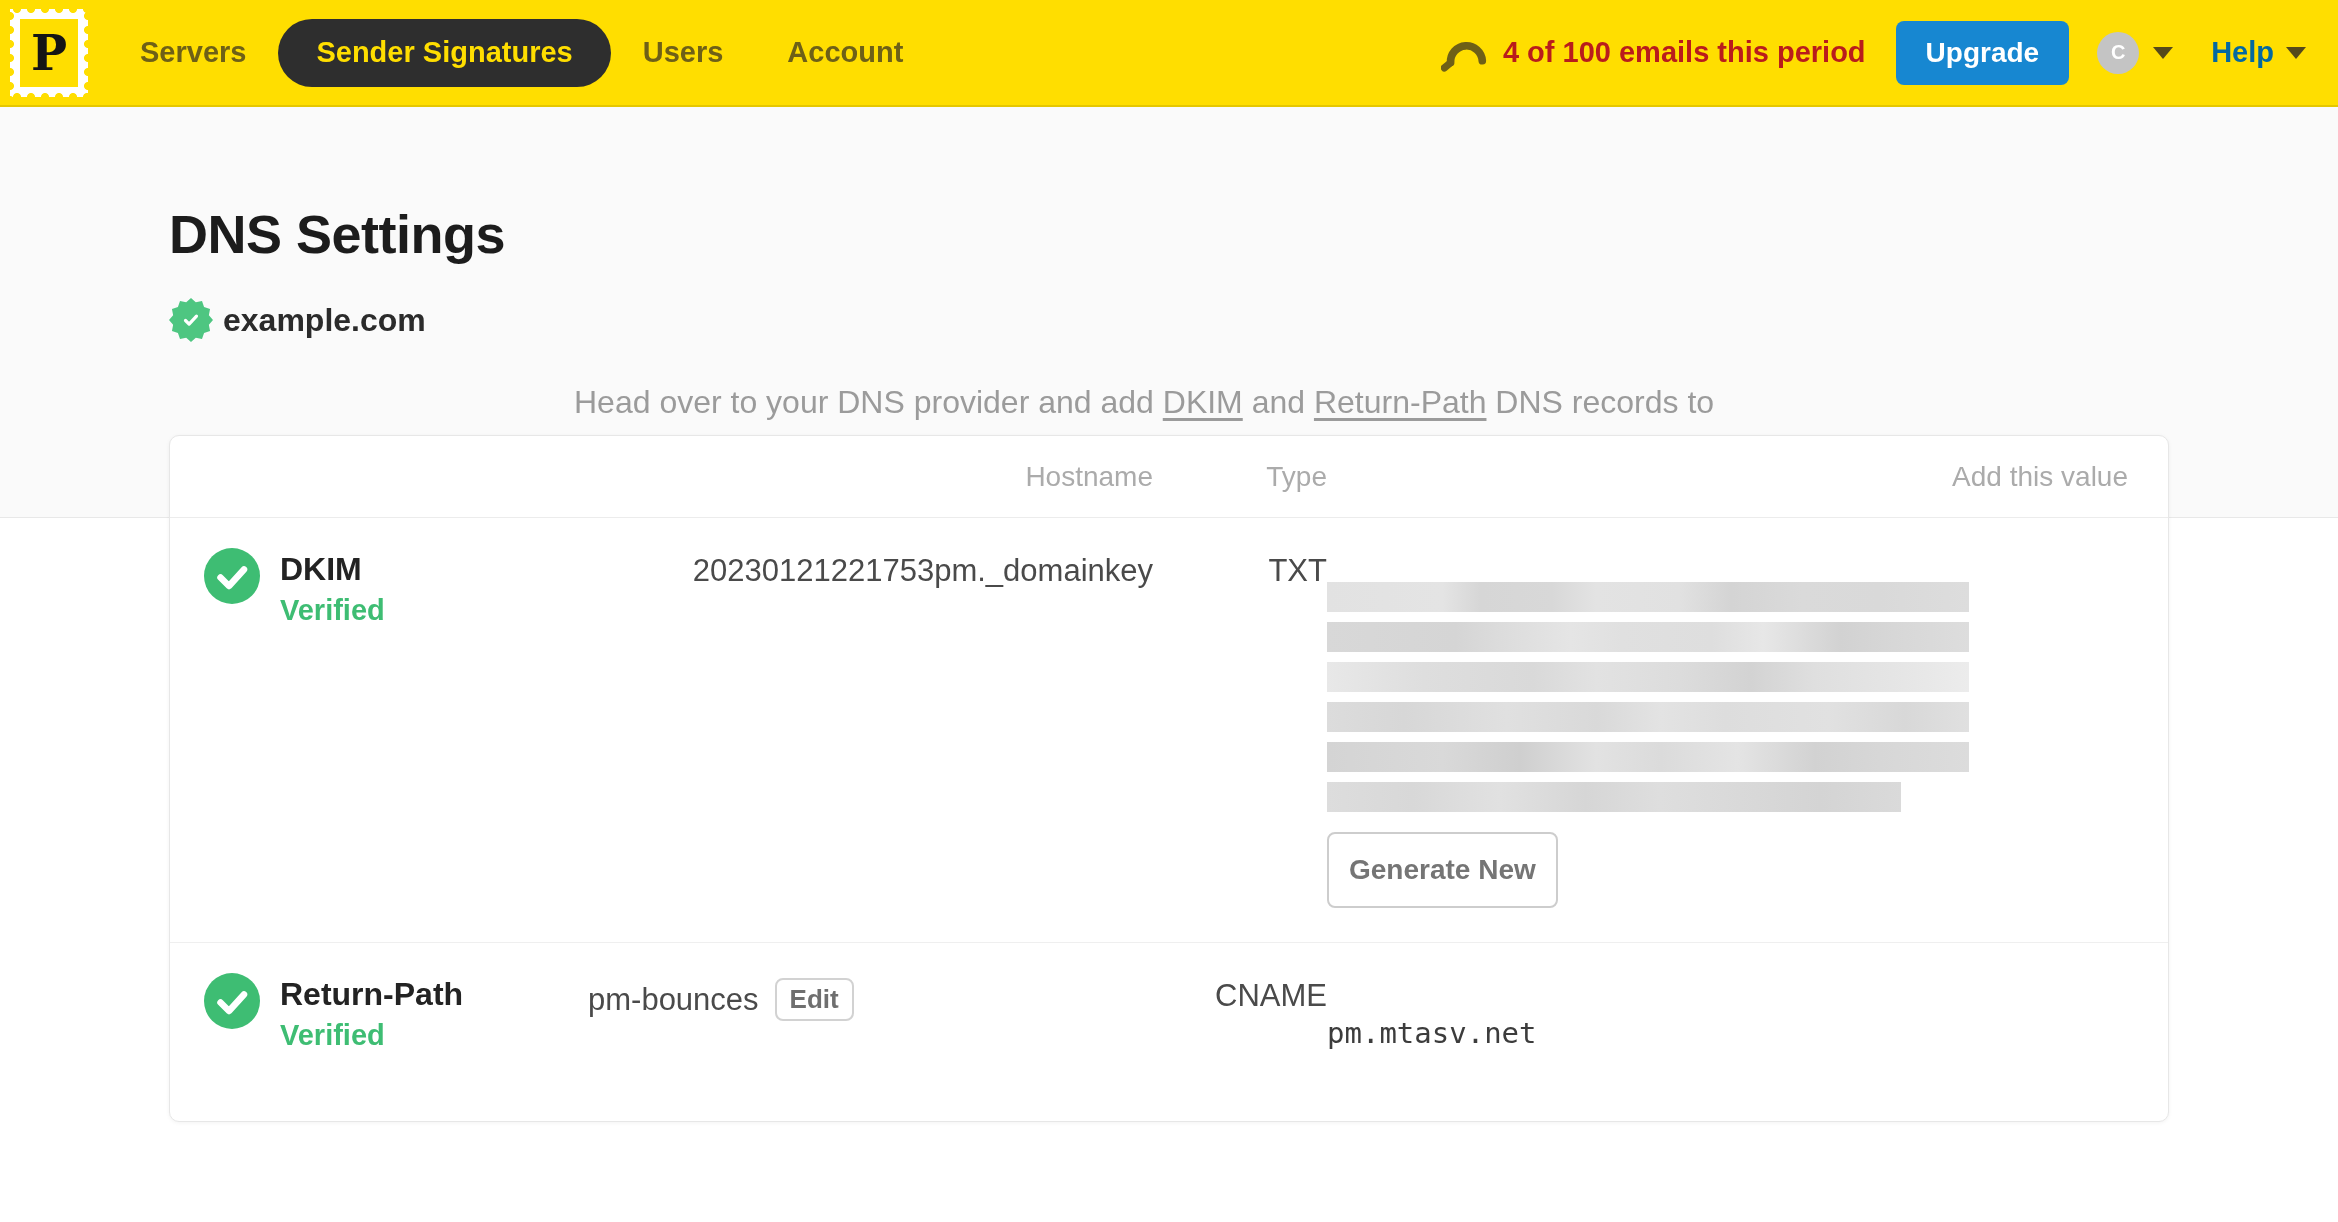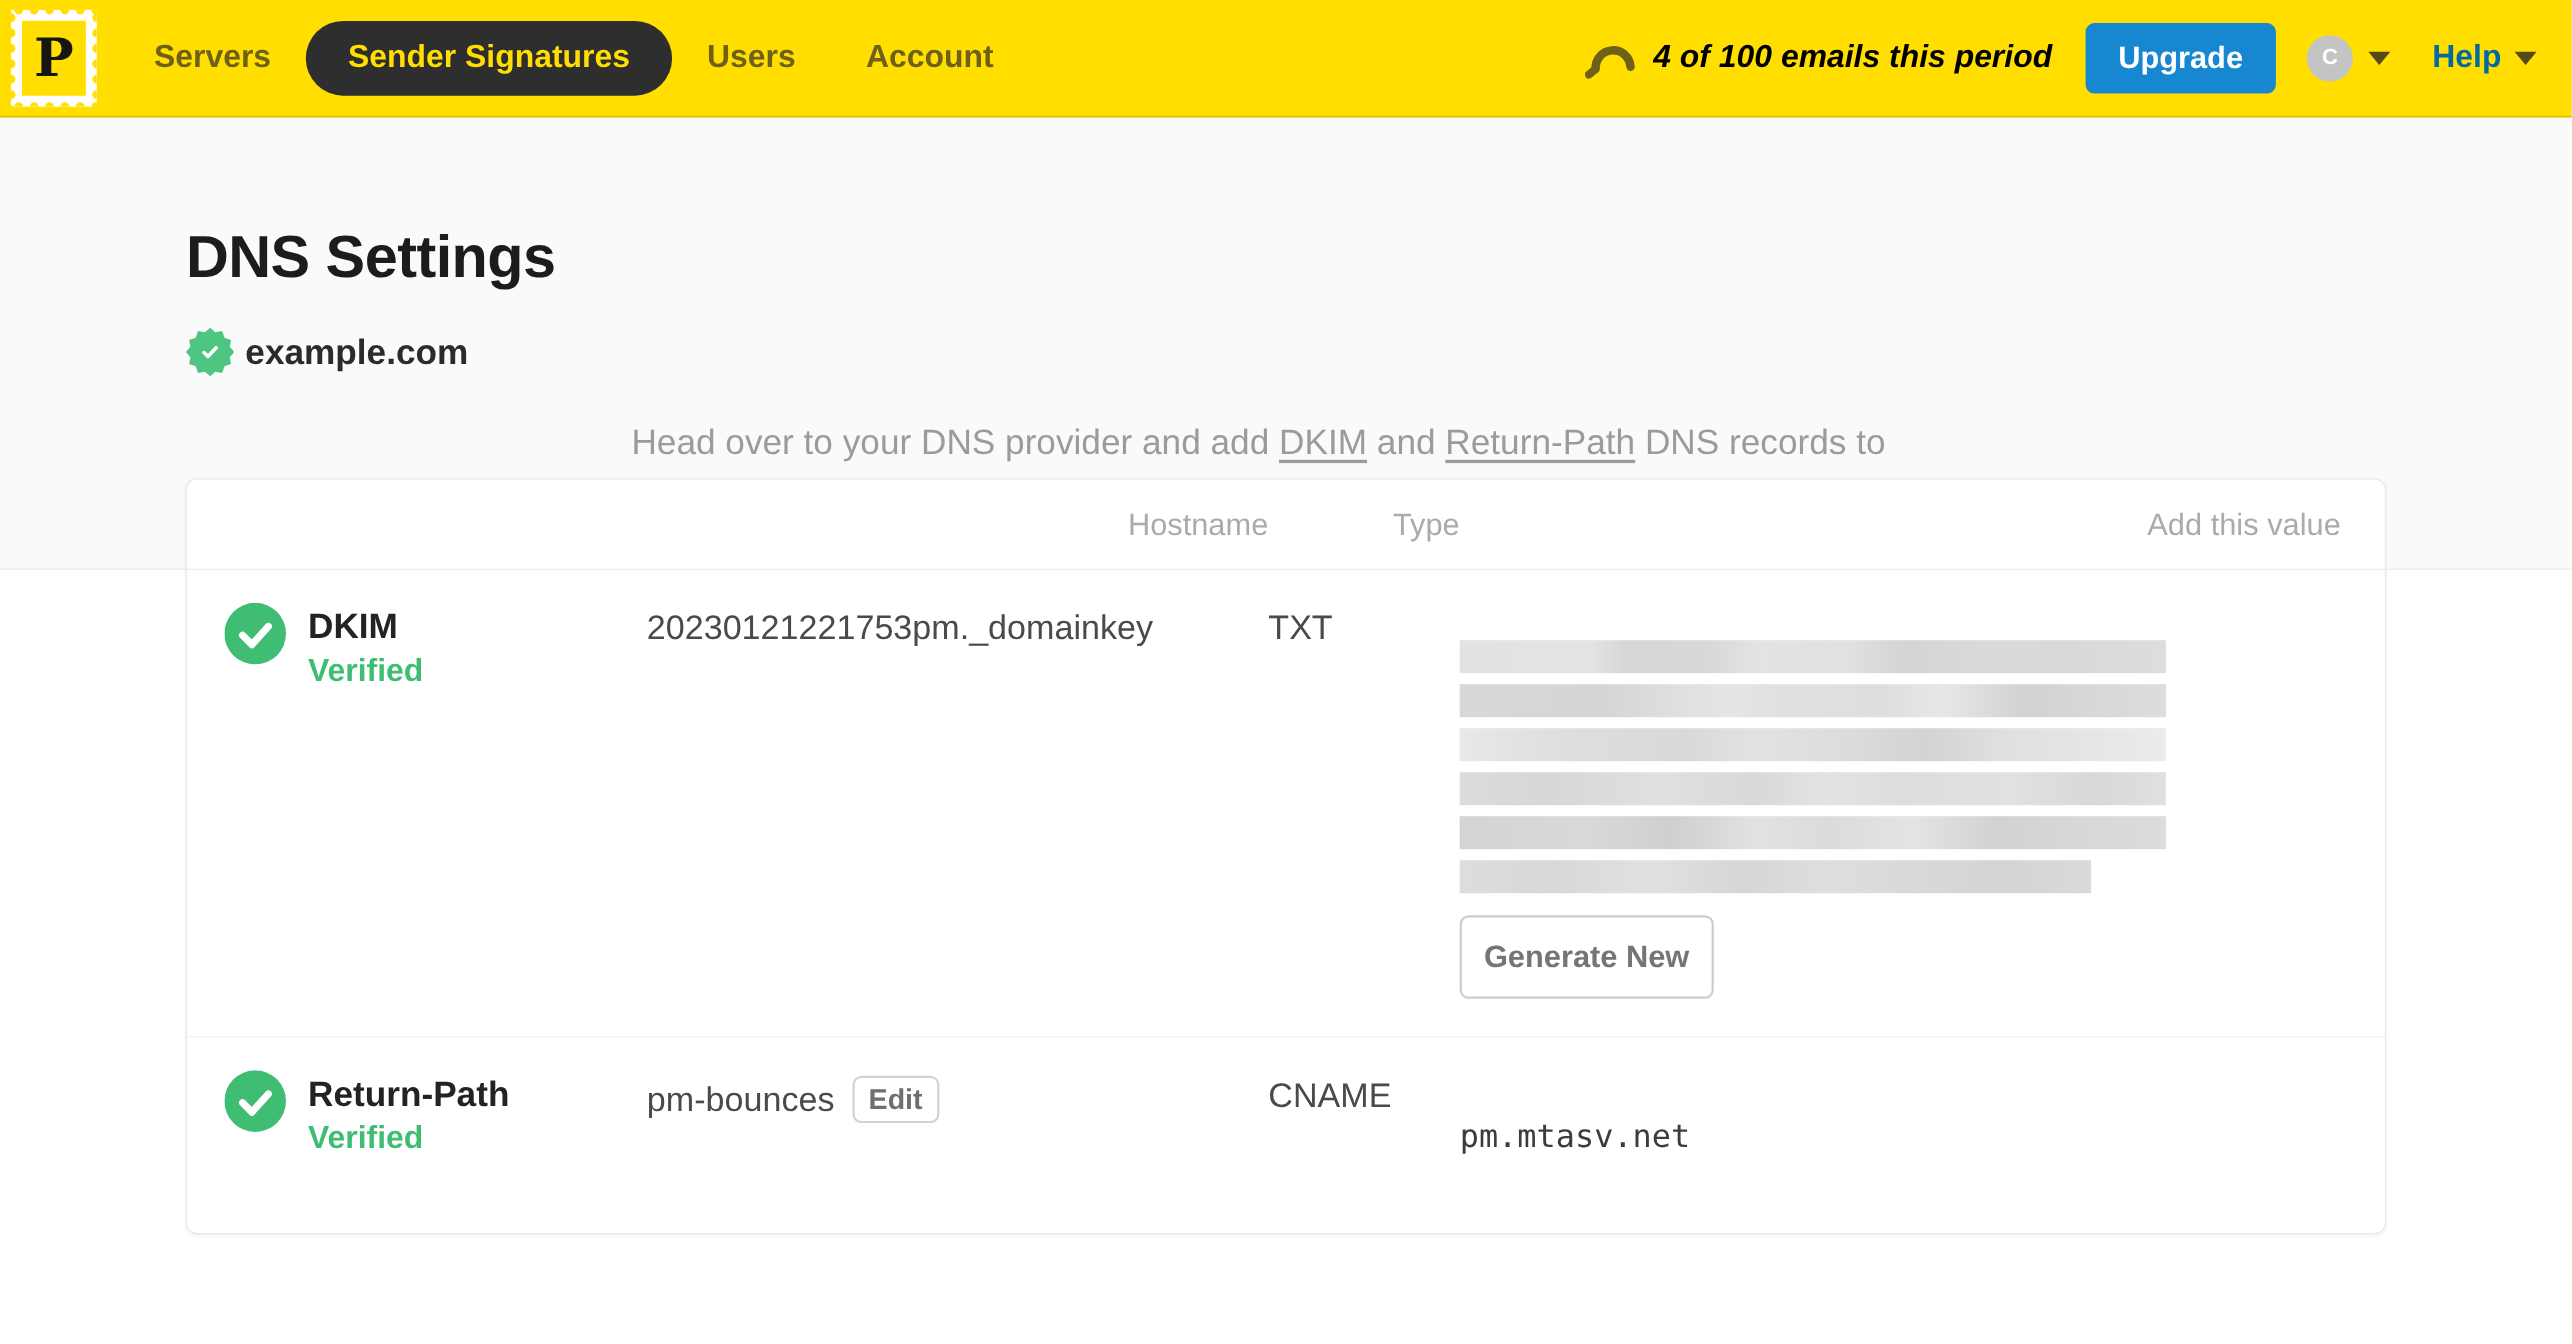--- a/index.html
+++ b/index.html
@@ -26,21 +26,21 @@
   .stamp-letter { font-family:"DejaVu Serif", serif; font-weight:bold;
     font-size:48px; color:#151515; line-height:1; }
 
   .nav-links { display:flex; align-items:center; margin-left:20px; }
   .nav-link { font-size:29px; font-weight:bold; color:#6E6017; padding:0 32px;
     height:68px; display:flex; align-items:center; text-decoration:none; cursor:pointer; }
   .nav-link.active { background:#2E2E2E; color:#FFDE00; border-radius:40px; padding:0 38px; }
 
   .nav-right { margin-left:auto; display:flex; align-items:center; }
   .gauge-icon { width:48px; height:38px; margin-right:14px; flex:0 0 auto; }
-  .usage-text { font-size:29px; font-weight:bold; color:#000000; white-space:nowrap;font-style:italic; }
+  .usage-text { font-size:29px; font-weight:bold; color:#b91c1c; white-space:nowrap; }
   .upgrade-btn { margin-left:30px; background:#1787D1; color:#fff; border:none;
     font-family:inherit; font-size:28px; font-weight:bold; padding:0 30px; height:64px;
     border-radius:8px; cursor:pointer; }
   .avatar-group { display:flex; align-items:center; margin-left:28px; cursor:pointer; }
   .avatar { width:42px; height:42px; border-radius:50%; background:#C4C4C4; color:#fff;
     font-size:20px; font-weight:bold; display:flex; align-items:center; justify-content:center; }
   .caret { width:0; height:0; border-left:10px solid transparent;
     border-right:10px solid transparent; border-top:12px solid #55491A; }
   .avatar-group .caret { margin-left:14px; }
   .help-group { display:flex; align-items:center; margin-left:38px; cursor:pointer; }
@@ -77,21 +77,21 @@
   .record-row { padding-top:30px; }
   .row-dkim { min-height:388px; }
   .row-rp { min-height:179px; border-top:1px solid #EFEFEF; }
 
   .record-id { display:flex; align-items:flex-start; }
   .check-circle { width:56px; height:56px; flex:0 0 auto; }
   .record-meta { margin-left:20px; padding-top:2px; }
   .record-name { font-size:32px; font-weight:bold; color:#232323; line-height:38px; }
   .record-status { font-size:29px; font-weight:bold; color:#3EBD73; margin-top:6px; }
 
-  .hostname-val, .type-val { font-size:31px; color:#4A4A4A; padding-top:5px; }
+  .hostname-val, .type-val { font-size:31px; color:#4A4A4A; padding-top:5px;text-align:right; }
   .hostname-cell { display:flex; align-items:center; padding-top:5px; }
   .edit-btn { margin-left:16px; background:#fff; border:2px solid #D2D2D2; border-radius:8px;
     font-family:inherit; font-size:26px; font-weight:bold; color:#6F6F6F;
     padding:4px 13px; cursor:pointer; }
 
   .redact-wrap { margin-top:34px; }
   .redact-line { height:30px; width:642px; margin-bottom:10px; }
   .redact-line:nth-child(1){ background:linear-gradient(90deg,#e2e2e2,#e4e4e4 18%,#d6d6d6 24%,#d8d8d8 35%,#e3e3e3 42%,#e1e1e1 55%,#d4d4d4 63%,#dadada 74%,#d9d9d9 86%,#dddddd); }
   .redact-line:nth-child(2){ background:linear-gradient(90deg,#d8d8d8,#d5d5d5 20%,#dcdcdc 27%,#e5e5e5 38%,#e0e0e0 46%,#dedede 60%,#e7e7e7 68%,#d2d2d2 80%,#d8d8d8 90%,#dddddd); }
   .redact-line:nth-child(3){ background:linear-gradient(90deg,#e8e8e8,#dedede 15%,#d9d9d9 32%,#e2e2e2 42%,#dcdcdc 55%,#d3d3d3 66%,#dfdfdf 76%,#e6e6e6 90%,#ececec); }

